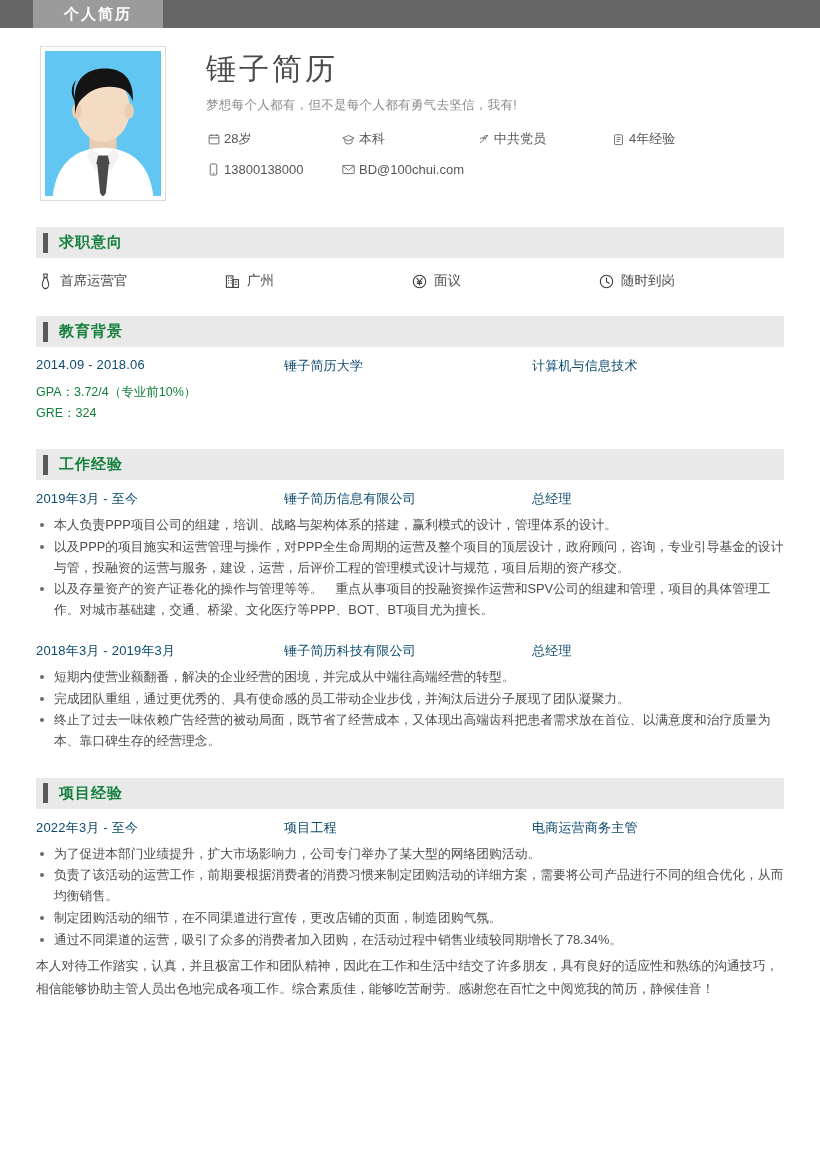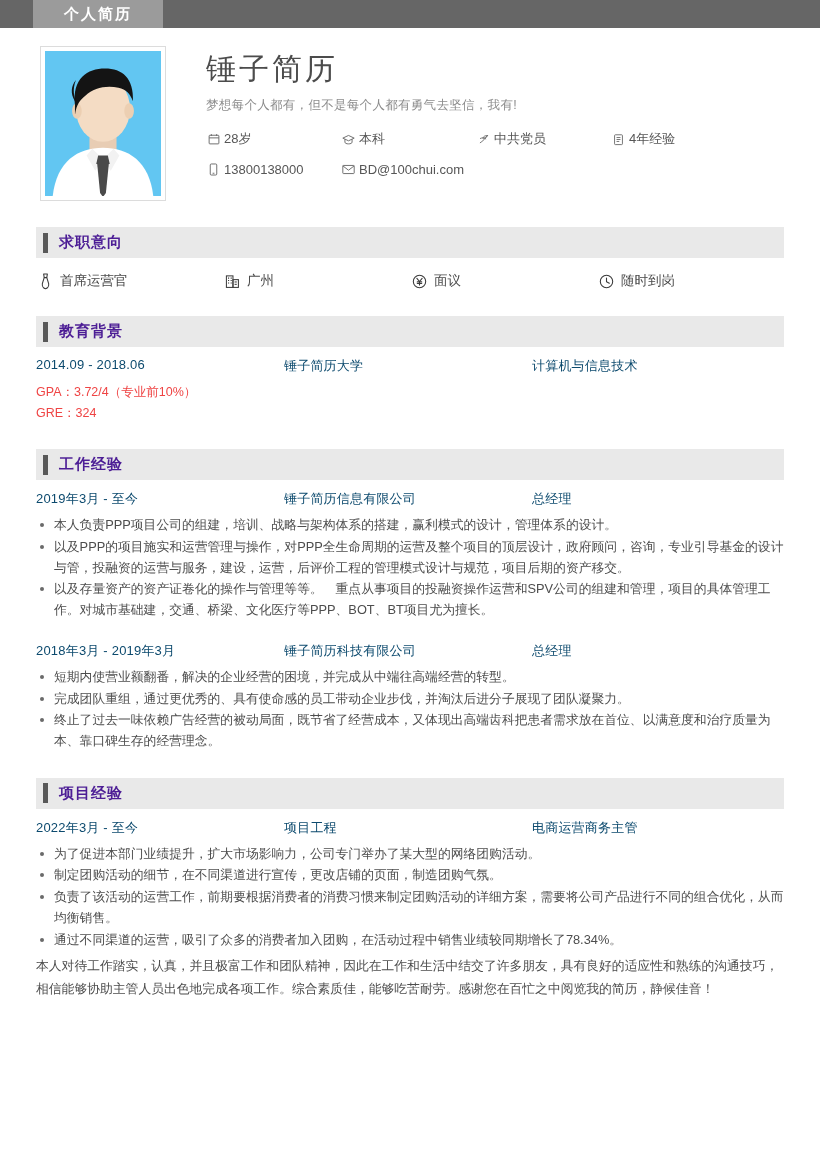--- a/index.html
+++ b/index.html
@@ -113,21 +113,21 @@
     width: 5px;
     height: 20px;
     background: #595959;
     margin-left: 7px;
     margin-right: 11px;
     flex: 0 0 auto;
   }
   .sec-title {
     font-size: 15px;
     font-weight: bold;
-    color: #4c1d95;
+    color: #15803d;
     letter-spacing: 1px;
   }
 
   
   .intent-row {
     display: flex;
     padding: 4px 0 0 0;
   }
   .intent-item {
     display: flex;
@@ -156,21 +156,21 @@
     margin-bottom: 7px;
     letter-spacing: 0.2px;
   }
   .entry-head .col-date { width: 248px; flex: 0 0 auto; }
   .entry-head .col-org  { width: 248px; flex: 0 0 auto; }
   .entry-head .col-role { flex: 1 1 auto; }
 
   .edu-lines { margin-top: 6px; }
   .edu-line {
     font-size: 12.5px;
-    color: #ef4444;
+    color: #15803d;
     line-height: 1.65;
   }
 
   ul.bullets {
     list-style: none;
     margin: 0;
     padding: 0;
   }
   ul.bullets li {
     position: relative;
@@ -440,22 +440,22 @@
   </div>
 
   <div class="entry">
     <div class="entry-head">
       <div class="col-date">2022年3月 - 至今</div>
       <div class="col-org">项目工程</div>
       <div class="col-role">电商运营商务主管</div>
     </div>
     <ul class="bullets">
       <li>为了促进本部门业绩提升，扩大市场影响力，公司专门举办了某大型的网络团购活动。</li>
+      <li>负责了该活动的运营工作，前期要根据消费者的消费习惯来制定团购活动的详细方案，需要将公司产品进行不同的组合优化，从而均衡销售。</li>
       <li>制定团购活动的细节，在不同渠道进行宣传，更改店铺的页面，制造团购气氛。</li>
-      <li>负责了该活动的运营工作，前期要根据消费者的消费习惯来制定团购活动的详细方案，需要将公司产品进行不同的组合优化，从而均衡销售。</li>
       <li>通过不同渠道的运营，吸引了众多的消费者加入团购，在活动过程中销售业绩较同期增长了78.34%。</li>
     </ul>
   </div>
 </div>
 
 <div class="section">
   <div class="self-eval">本人对待工作踏实，认真，并且极富工作和团队精神，因此在工作和生活中结交了许多朋友，具有良好的适应性和熟练的沟通技巧，相信能够协助主管人员出色地完成各项工作。综合素质佳，能够吃苦耐劳。感谢您在百忙之中阅览我的简历，静候佳音！</div>
 </div>
 
 </body></html>

